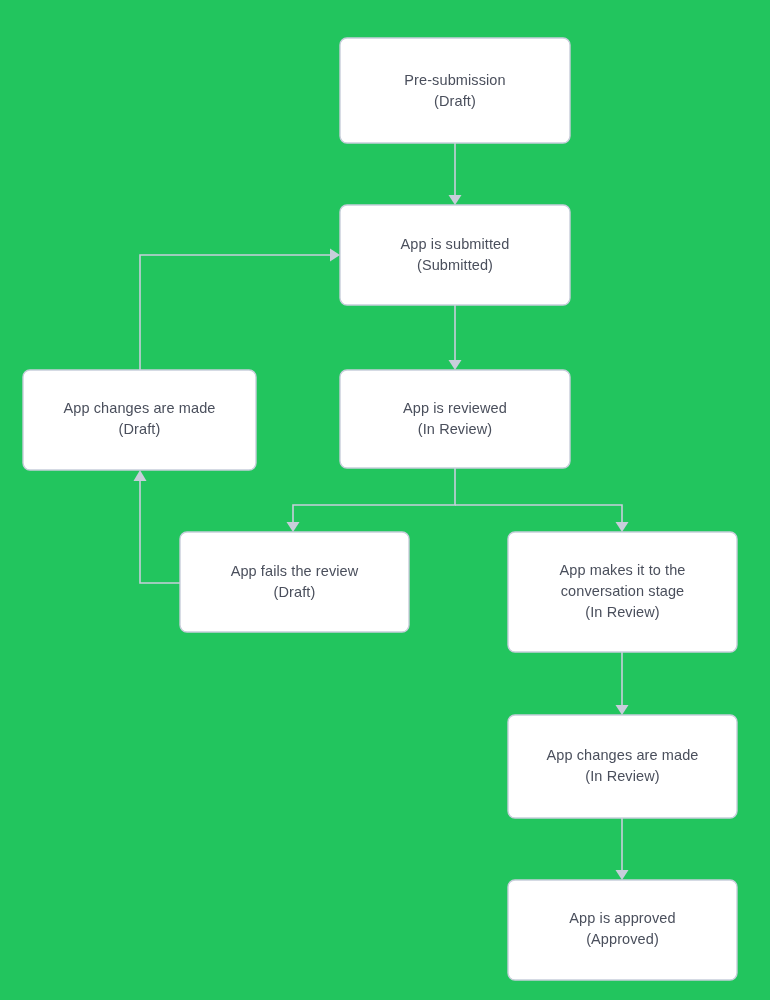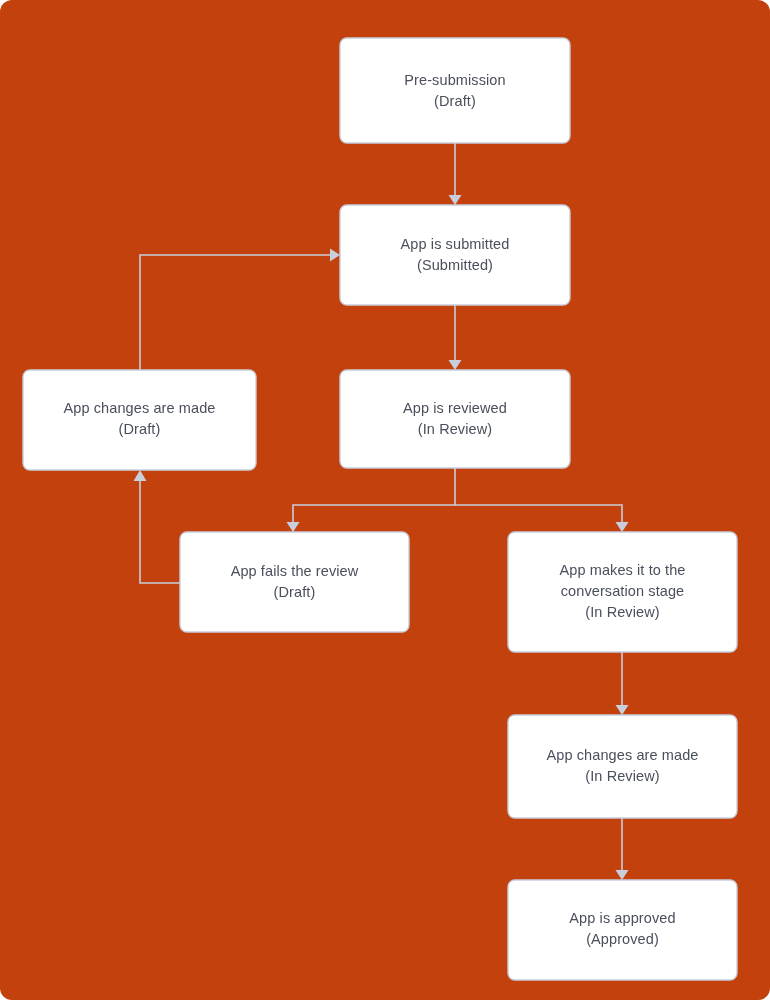--- a/index.html
+++ b/index.html
@@ -10,22 +10,21 @@
   body {
     width: 770px;
     height: 1000px;
     font-family: "Liberation Sans", sans-serif;
     overflow: hidden;
   }
   #flowchart-root {
     position: relative;
     width: 770px;
     height: 1000px;
-    background: #c2410c;
-    border-radius: 12px;
+    background: #22c55e;
   }
   svg#flow-svg {
     position: absolute;
     top: 0;
     left: 0;
     width: 770px;
     height: 1000px;
     display: block;
   }
   .node-label {

